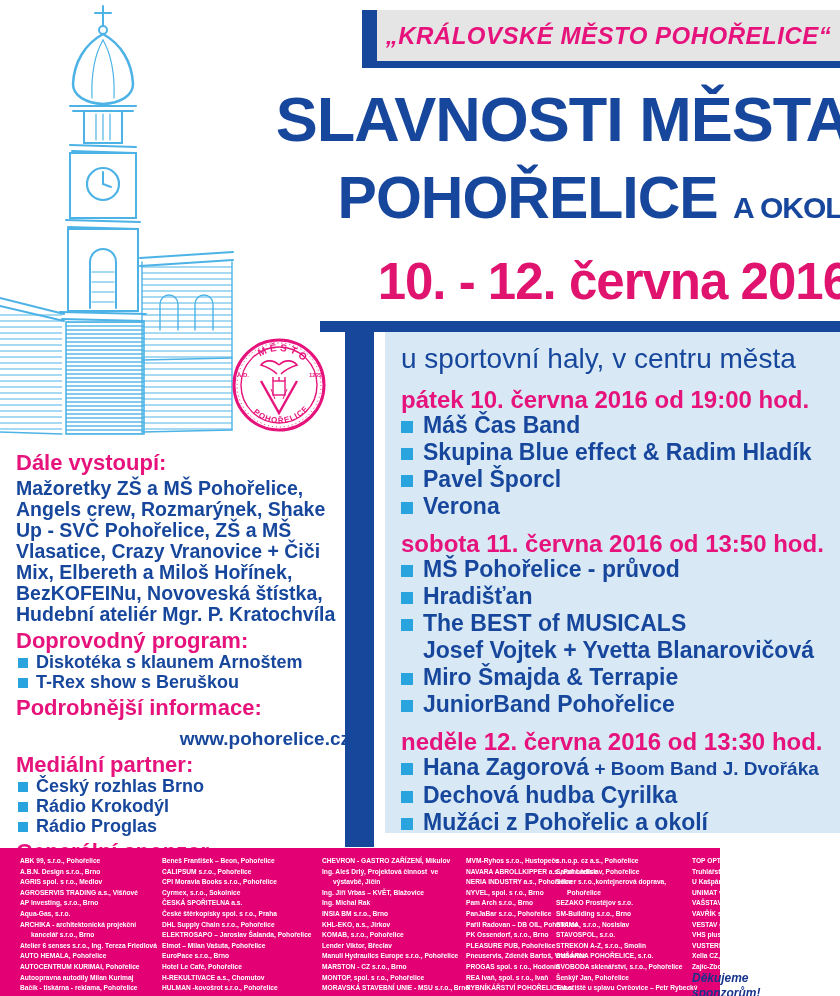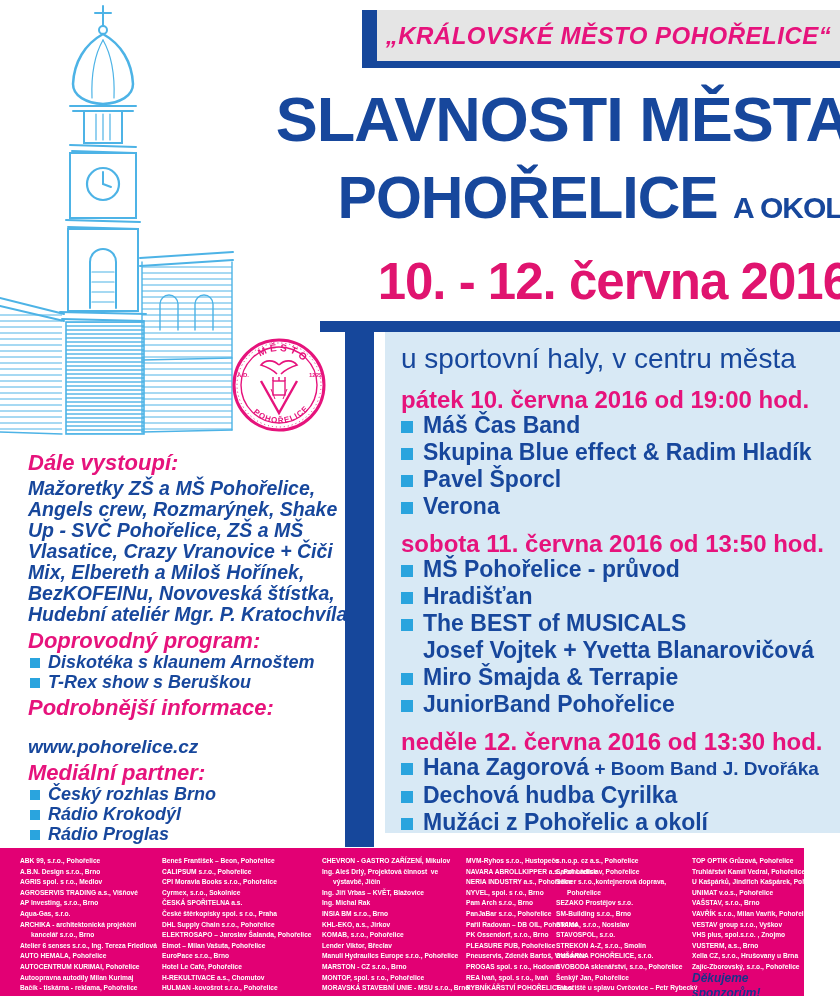--- a/index.html
+++ b/index.html
@@ -22,28 +22,28 @@
   .vbar{left:345px;top:321px;width:29px;height:526px;background:#16479b;}
   .panel{left:385px;top:332px;width:455px;height:501px;background:#d8e9f5;
          box-sizing:border-box;padding:10px 0 0 16px;color:#17479c;}
   .venue{font-size:28px;font-weight:normal;line-height:34px;}
   .day-heading{color:#e6137c;font-size:24px;font-weight:bold;line-height:25px;margin-top:11px;}
   .pitem{font-size:23px;font-weight:bold;line-height:27px;white-space:nowrap;}
   .pitem .sq{display:inline-block;width:12px;height:12px;background:#2aa4de;margin-right:10px;}
   .pitem.cont{padding-left:22px;}
   .pitem .suffix{font-size:19px;}
   
-  .left-col{left:28px;top:447px;width:334px;font-style:italic;}
+  .left-col{left:16px;top:447px;width:334px;}
   .lheading{color:#e6137c;font-size:22px;font-weight:bold;line-height:23px;margin-top:4px;}
   .lpara{color:#17479c;font-size:19.5px;font-weight:600;line-height:21px;margin-top:4px;}
-  .lplain{color:#17479c;font-size:19px;font-weight:600;line-height:20px;margin-top:18px;}
+  .lplain{color:#17479c;font-size:19px;font-weight:600;line-height:20px;margin-top:10px;text-align:right;}
   .lbullet{color:#17479c;font-size:18px;font-weight:bold;line-height:20px;white-space:nowrap;}
   .lbullet .sq{display:inline-block;width:10px;height:10px;background:#2aa4de;margin:0 8px 0 2px;}
   
-  .band{left:0;top:848px;width:804px;height:148px;background:#e20074;}
+  .band{left:0;top:848px;width:720px;height:148px;background:#e20074;}
   .scol{position:absolute;top:8px;}
   .sline{color:#ffffff;font-size:7.8px;font-weight:bold;line-height:10.6px;
          white-space:pre;transform:scaleX(.85);transform-origin:left top;}
   .thanks{position:absolute;left:692px;top:122px;color:#17348c;
           font-size:13px;font-weight:bold;font-style:italic;transform:scaleX(.92);transform-origin:left top;}
   svg{display:block;}
 </style>
 </head>
 <body>
 

